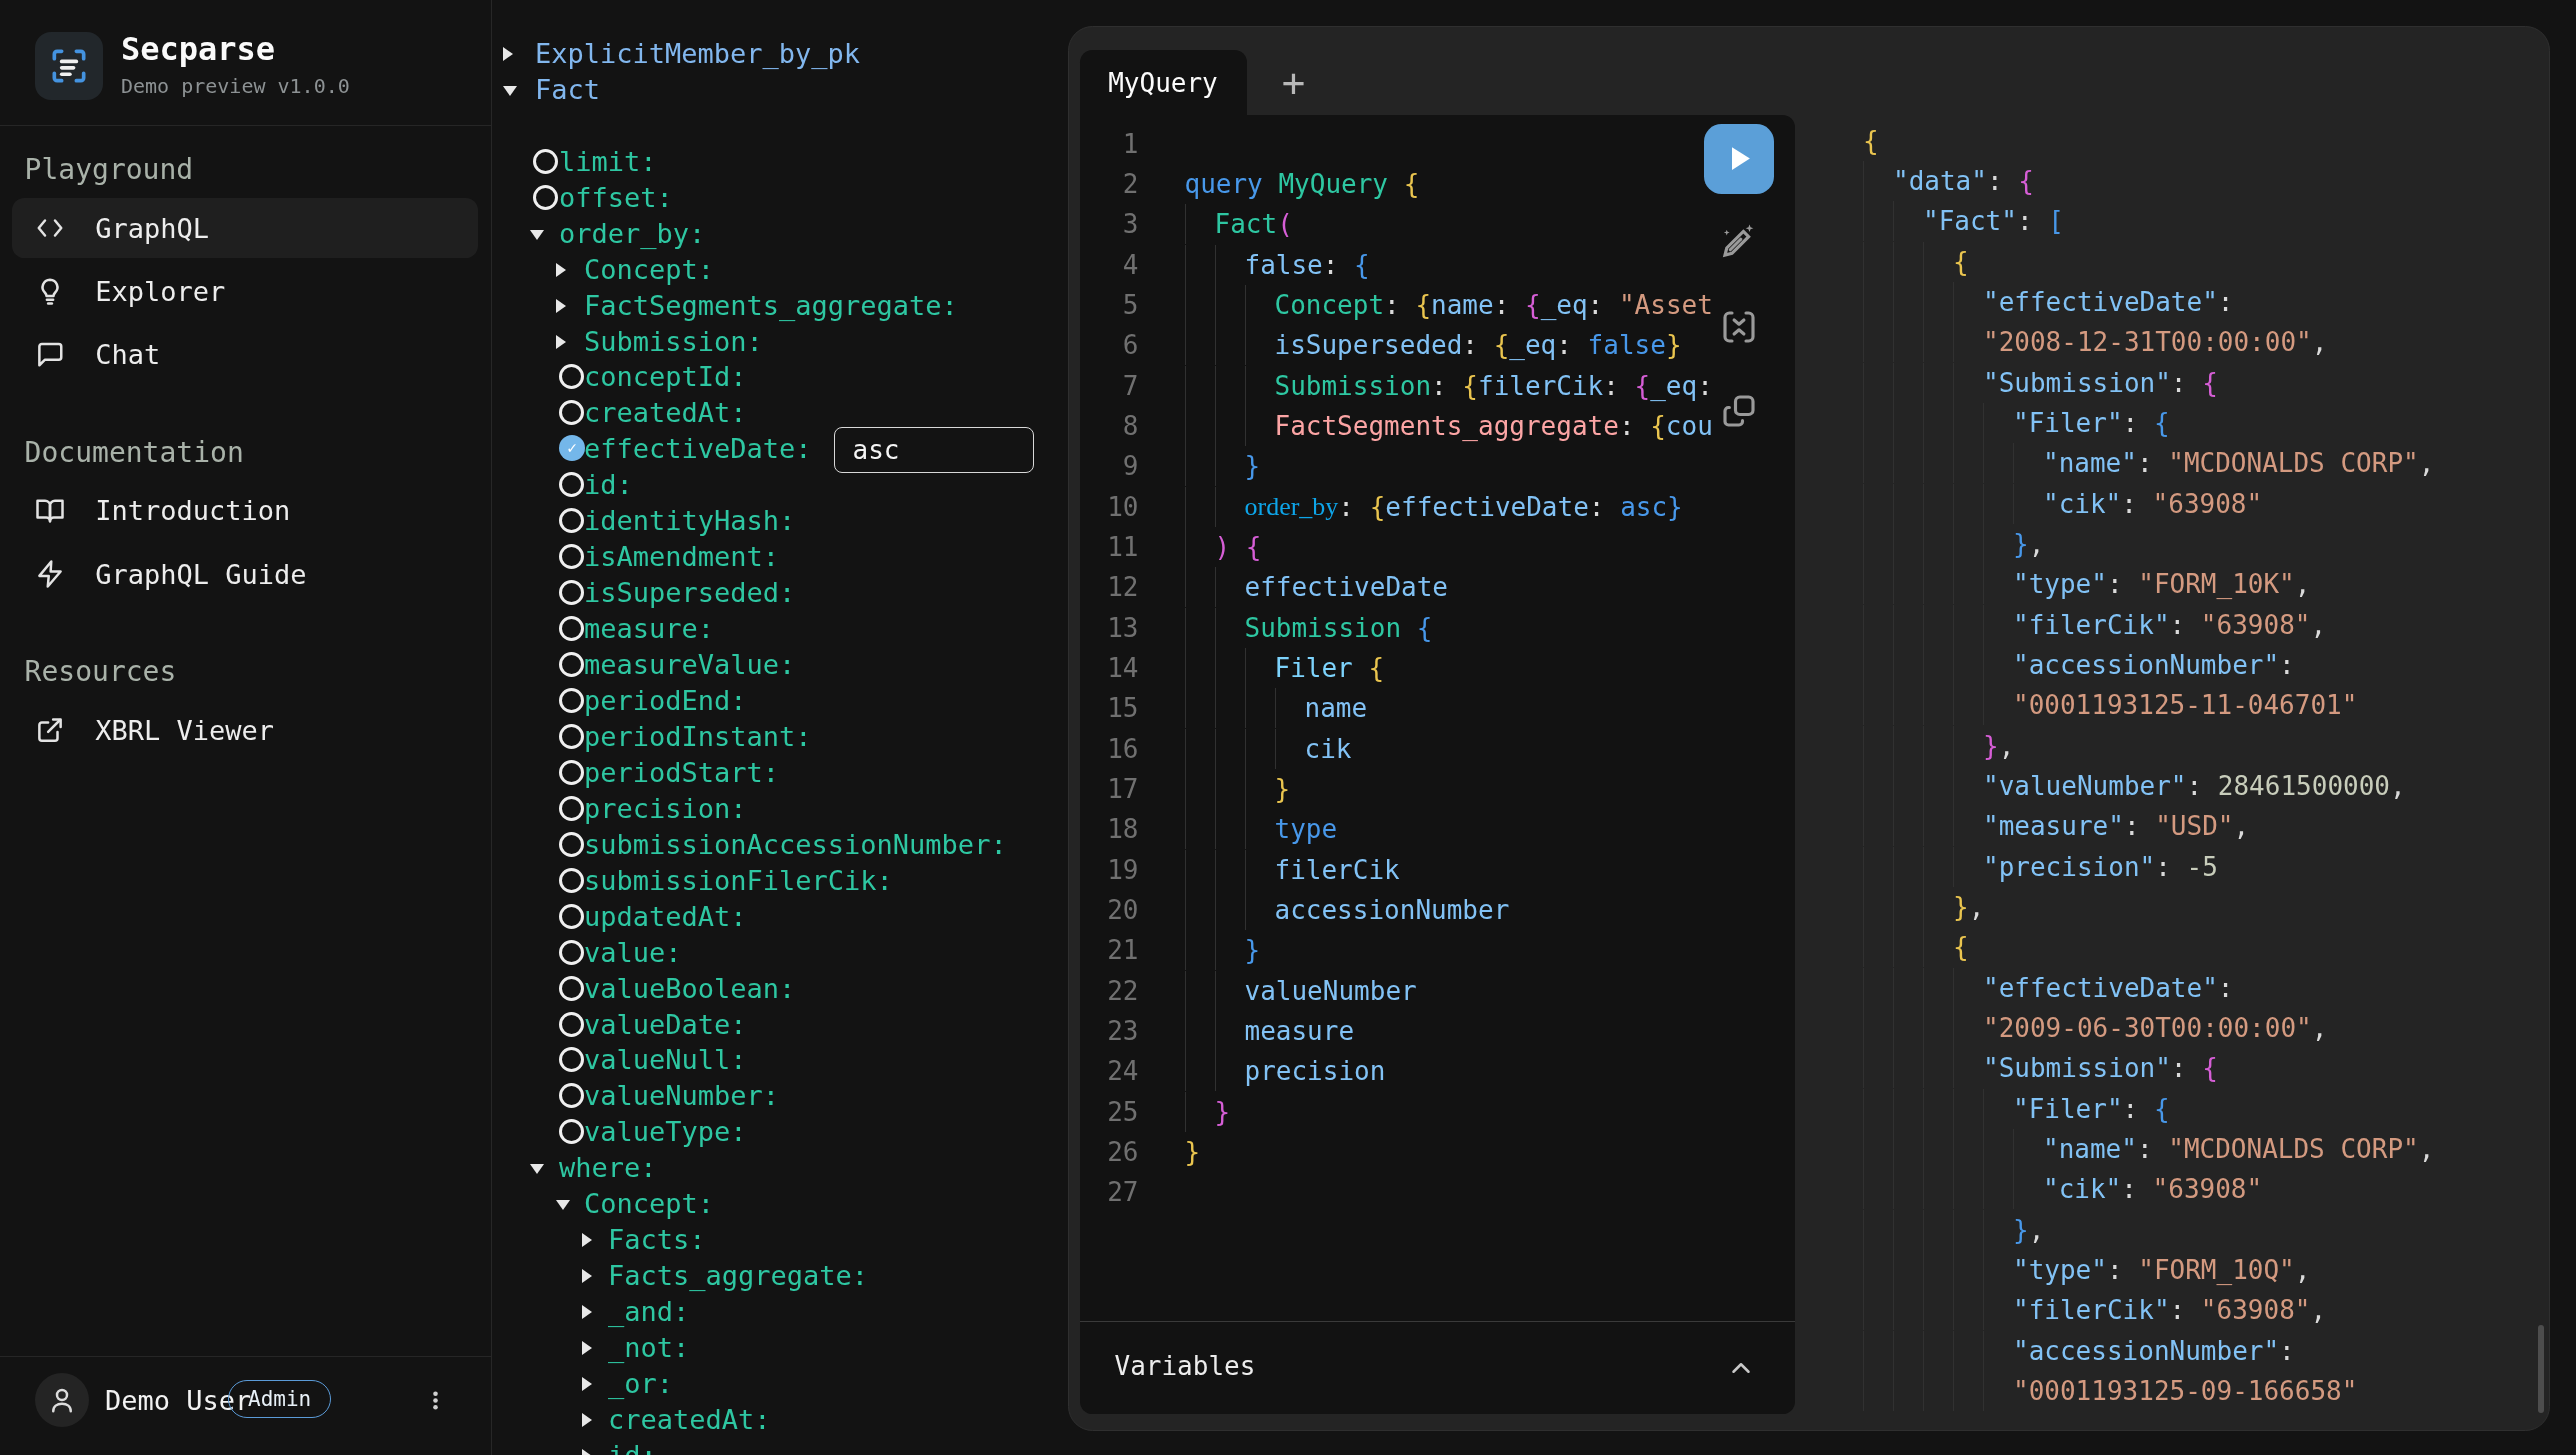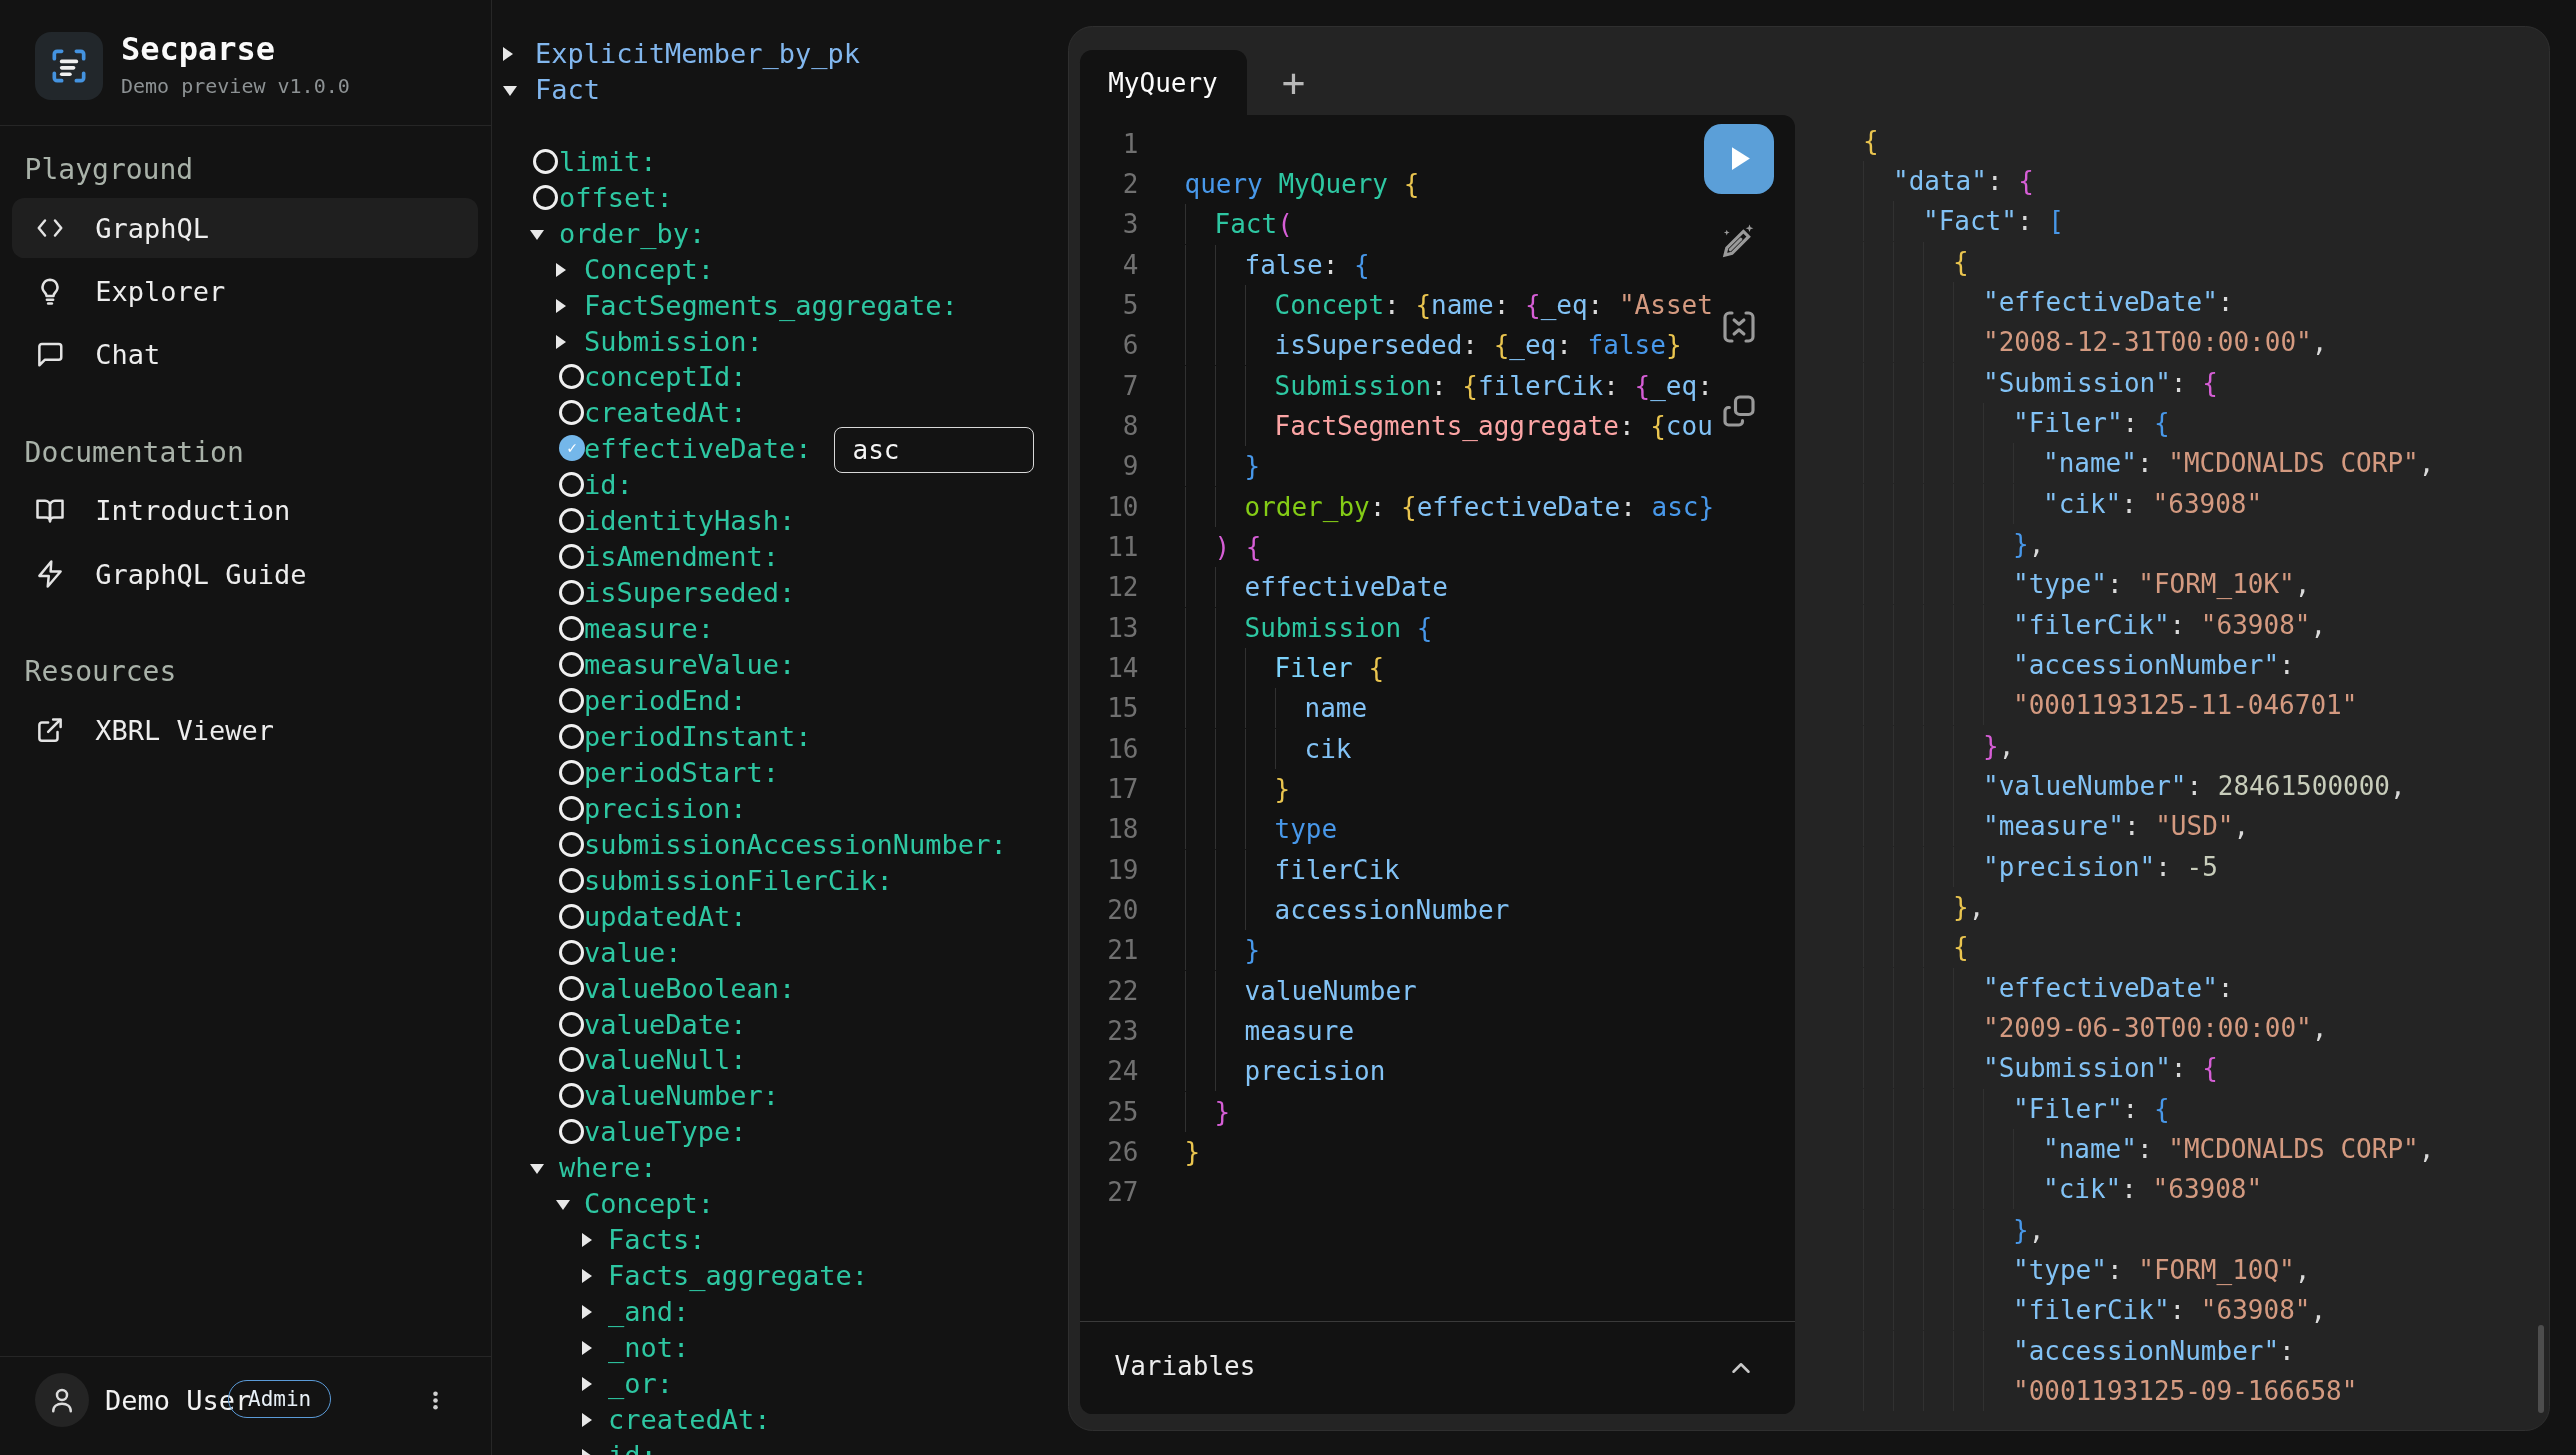--- a/index.html
+++ b/index.html
@@ -443,21 +443,21 @@
             <i class="gcell"></i>
             <i class="gcell"></i>
             <span class="seg" style="color: rgb(72, 152, 234);">}</span>
           </span>
         </div>
         <div class="cline" style="top: 372px;">
           <span class="lnum">10</span>
           <span class="lbody">
             <i class="gcell"></i>
             <i class="gcell"></i>
-            <span class="seg" style="color: #84cc16;">order_by</span>
+            <span class="seg" style="color: #0ea5e9; font-family: Liberation Serif, serif;">order_by</span>
             <span class="seg" style="color: rgb(218, 218, 218);">: </span>
             <span class="seg" style="color: rgb(234, 197, 79);">{</span>
             <span class="seg" style="color: rgb(130, 194, 245);">effectiveDate</span>
             <span class="seg" style="color: rgb(218, 218, 218);">: </span>
             <span class="seg" style="color: rgb(72, 152, 234);">asc</span>
             <span class="seg" style="color: rgb(72, 152, 234);">}</span>
           </span>
         </div>
         <div class="cline" style="top: 412px;">
           <span class="lnum">11</span>

